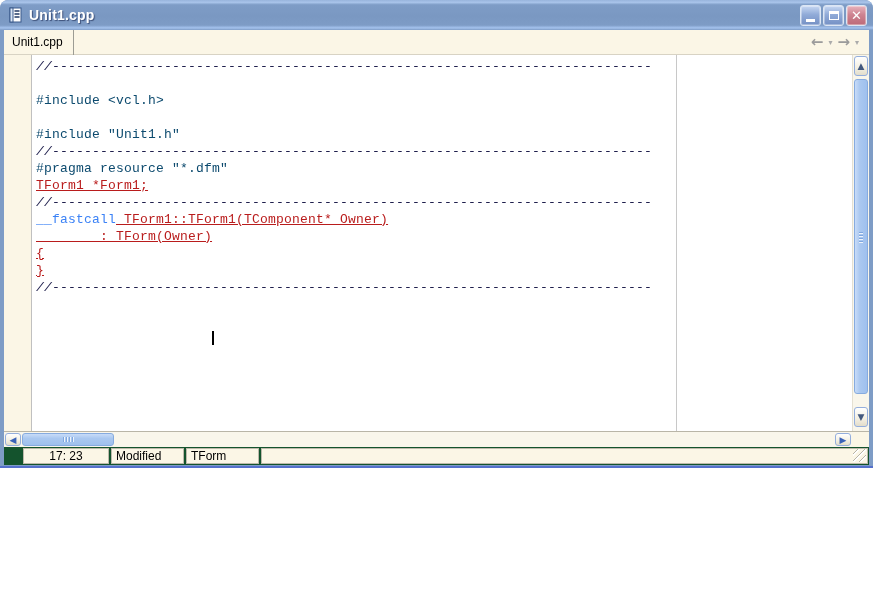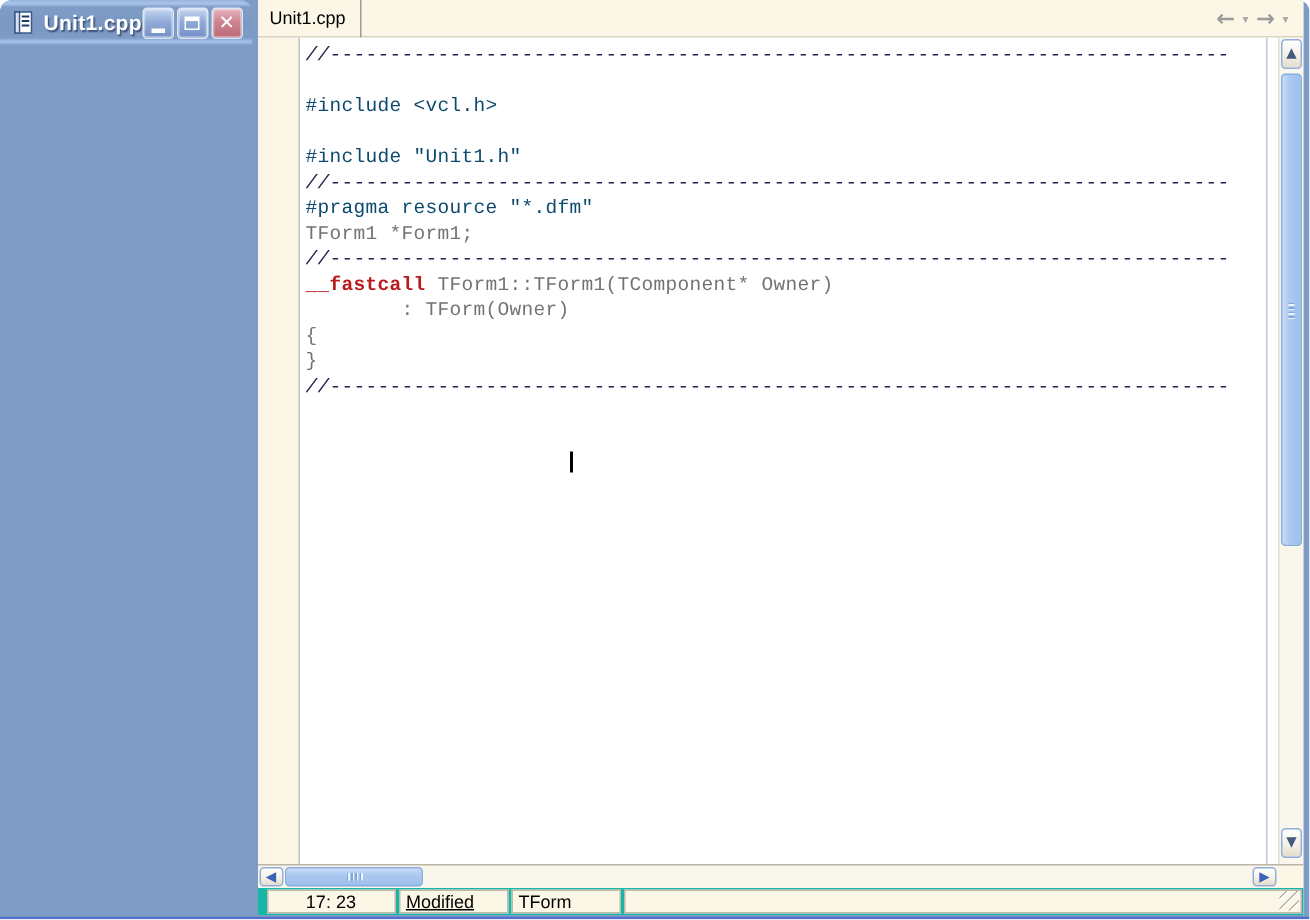--- a/index.html
+++ b/index.html
@@ -1,22 +1,22 @@
 <!DOCTYPE html>
 <html><head>
 <meta charset="utf-8">
 <style>
   * { margin:0; padding:0; box-sizing:border-box; }
   html,body { width:873px; height:613px; background:#fff; font-family:"Liberation Sans", sans-serif; }
 
   .window {
-    width:873px; height:613px;
+    width:873px; height:468px;
     background:#7E9CC6;
     border-radius:8px 8px 0 0;
-    display:flex; 
+    display:flex; flex-direction:column;
     border-bottom:2px solid #5570CC;
     overflow:hidden;
   }
 
   
   .titlebar {
     height:30px; flex:0 0 30px;
     border-radius:8px 8px 0 0;
     background:linear-gradient(180deg,#98B4DC 0%,#A9C4EA 8%,#7E9CC6 16%,#7A98C2 55%,#7E9CC6 84%,#A5C3EE 93%,#7E9CC6 100%);
     display:flex; align-items:center;
@@ -75,22 +75,22 @@
   .gutter { flex:0 0 28px; background:#FBF6E6; border-right:1px solid #C0C0C0; }
   .editor { flex:1; background:#FFFFFF; position:relative; overflow:hidden; }
   .code-lines { position:absolute; top:3px; left:4px; right:0; }
   .code-line {
     font-family:"Liberation Mono","DejaVu Sans Mono",monospace;
     font-size:13px; line-height:17px; letter-spacing:.2px;
     white-space:pre; height:17px; color:#000;
   }
   .seg-comment { color:#20204E; font-style:italic; }
   .seg-preproc { color:#0c4a6e; }
-  .seg-plain { color:#737373; }
-  .seg-bold { color:#b91c1c; font-weight:bold; }
+  .seg-plain { color:#b91c1c;text-decoration:underline; }
+  .seg-bold { color:#3b82f6; font-weight:normal; }
   .right-margin { position:absolute; top:0; bottom:0; left:644px; width:1px; background:#C8C8C8; }
   .caret { position:absolute; width:2px; height:14px; background:#000; }
 
   
   .vscroll {
     flex:0 0 17px; background:#F9F6EB; border-left:1px solid #E4E0D2;
     position:relative;
   }
   .scrollbtn {
     position:absolute; left:1px; right:1px; height:20px;
@@ -127,34 +127,34 @@
     border:1px solid #86ABDF; border-radius:3px;
   }
   .hthumb::after {
     content:""; position:absolute; top:3px; bottom:3px; left:50%; margin-left:-5px; width:11px;
     background:repeating-linear-gradient(to right,#7FA7DF 0 1px,rgba(255,255,255,.8) 1px 2px,transparent 2px 3px);
   }
   .corner { flex:0 0 17px; background:#FBF6E6; border-top:1px solid #B9B5A7; }
 
   
   .statusbar {
-    flex:0 0 17px; background:#14b8a6;
+    flex:0 0 17px; background:#14532d;
     display:flex; align-items:stretch;
-    padding:1px 1px 1px 6px; gap:2px;
+    padding:1px 1px 1px 19px; gap:2px;
     font-size:12px; color:#000;
   }
   .status-panel {
     border:1px solid #BDB9AB;
     display:flex; align-items:center;
     padding:0 4px;
     background:#FBF6E6;
     overflow:hidden; white-space:nowrap;
   }
   .sp-pos { flex:0 0 86px; justify-content:center; }
-  .sp-mod { flex:0 0 73px;text-decoration:underline; }
+  .sp-mod { flex:0 0 73px; }
   .sp-ins { flex:0 0 73px; }
   .sp-rest { flex:1; position:relative; }
   .resize-grip {
     position:absolute; right:1px; bottom:1px; width:13px; height:13px;
     background:repeating-linear-gradient(135deg,transparent 0 3px,#B8B4A6 3px 4px,#FFFFFF 4px 5px);
   }
 </style>
 </head>
 <body>
 

